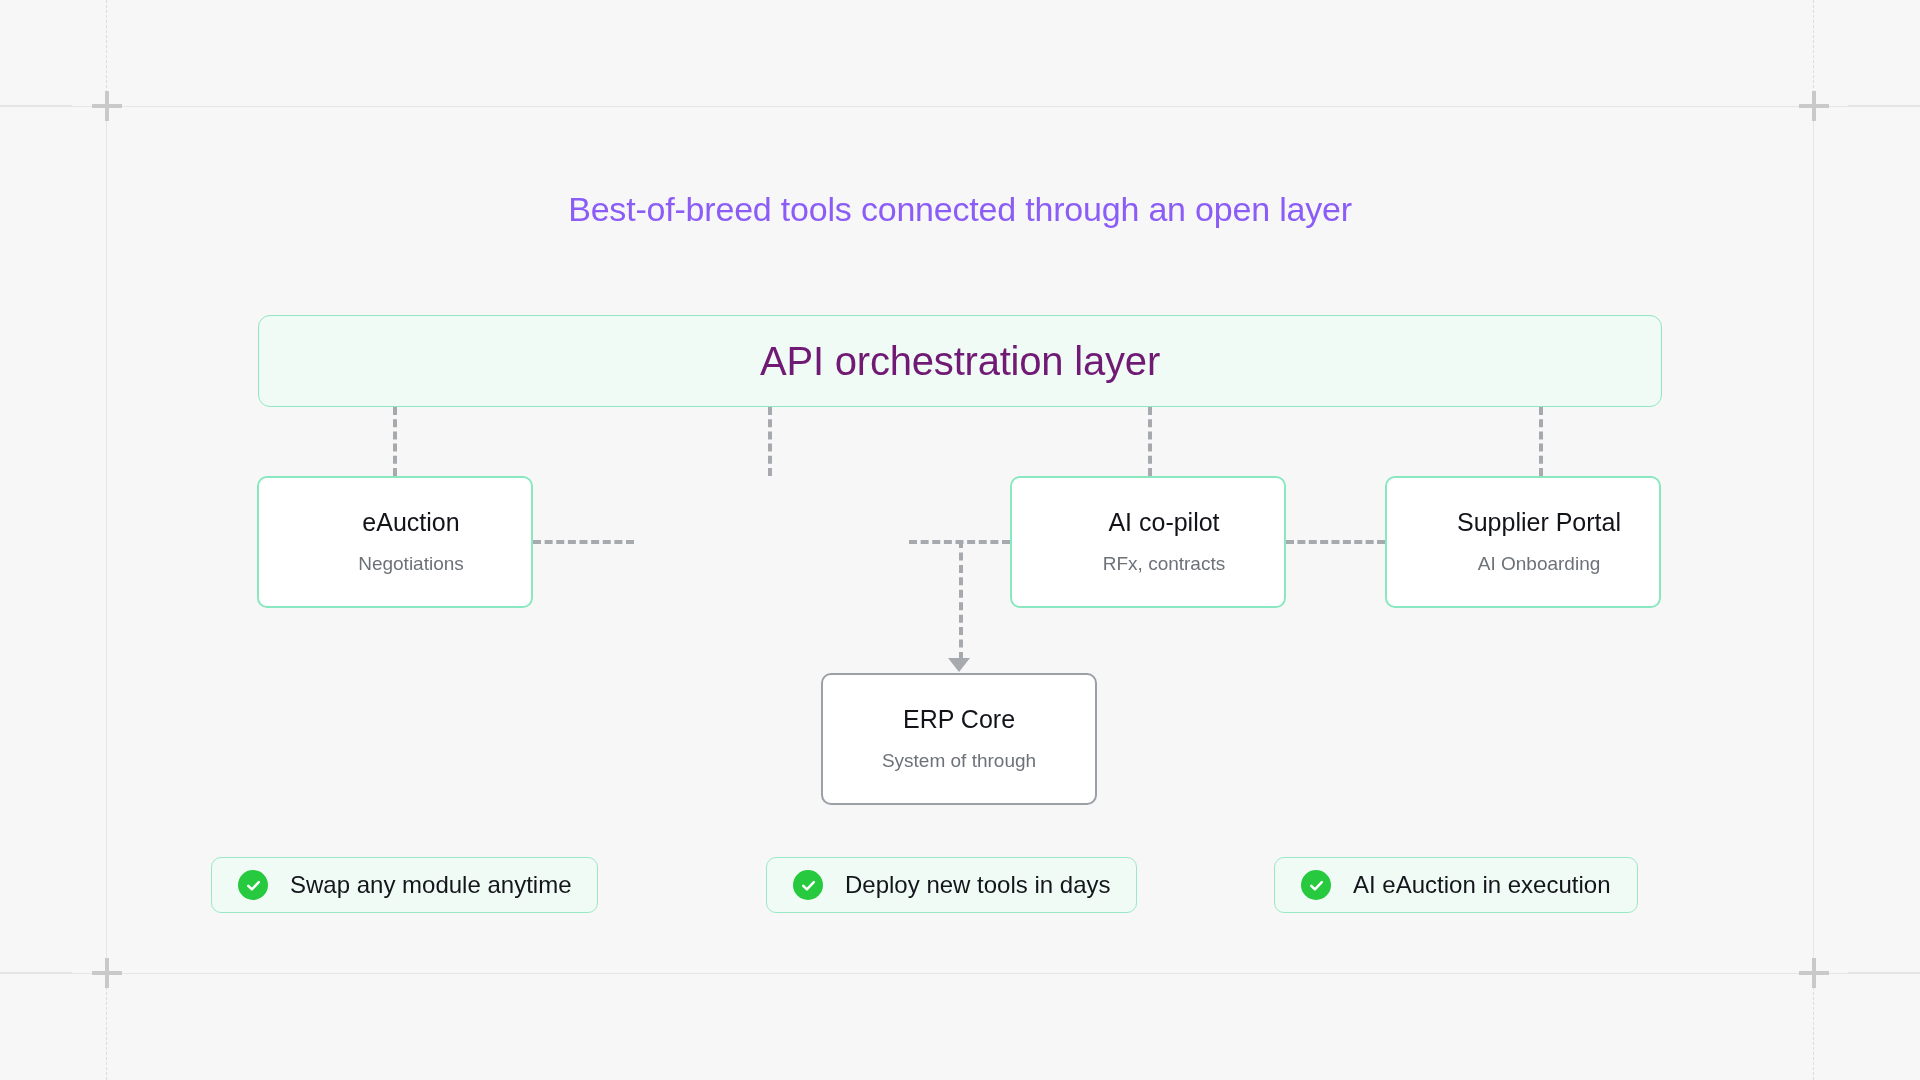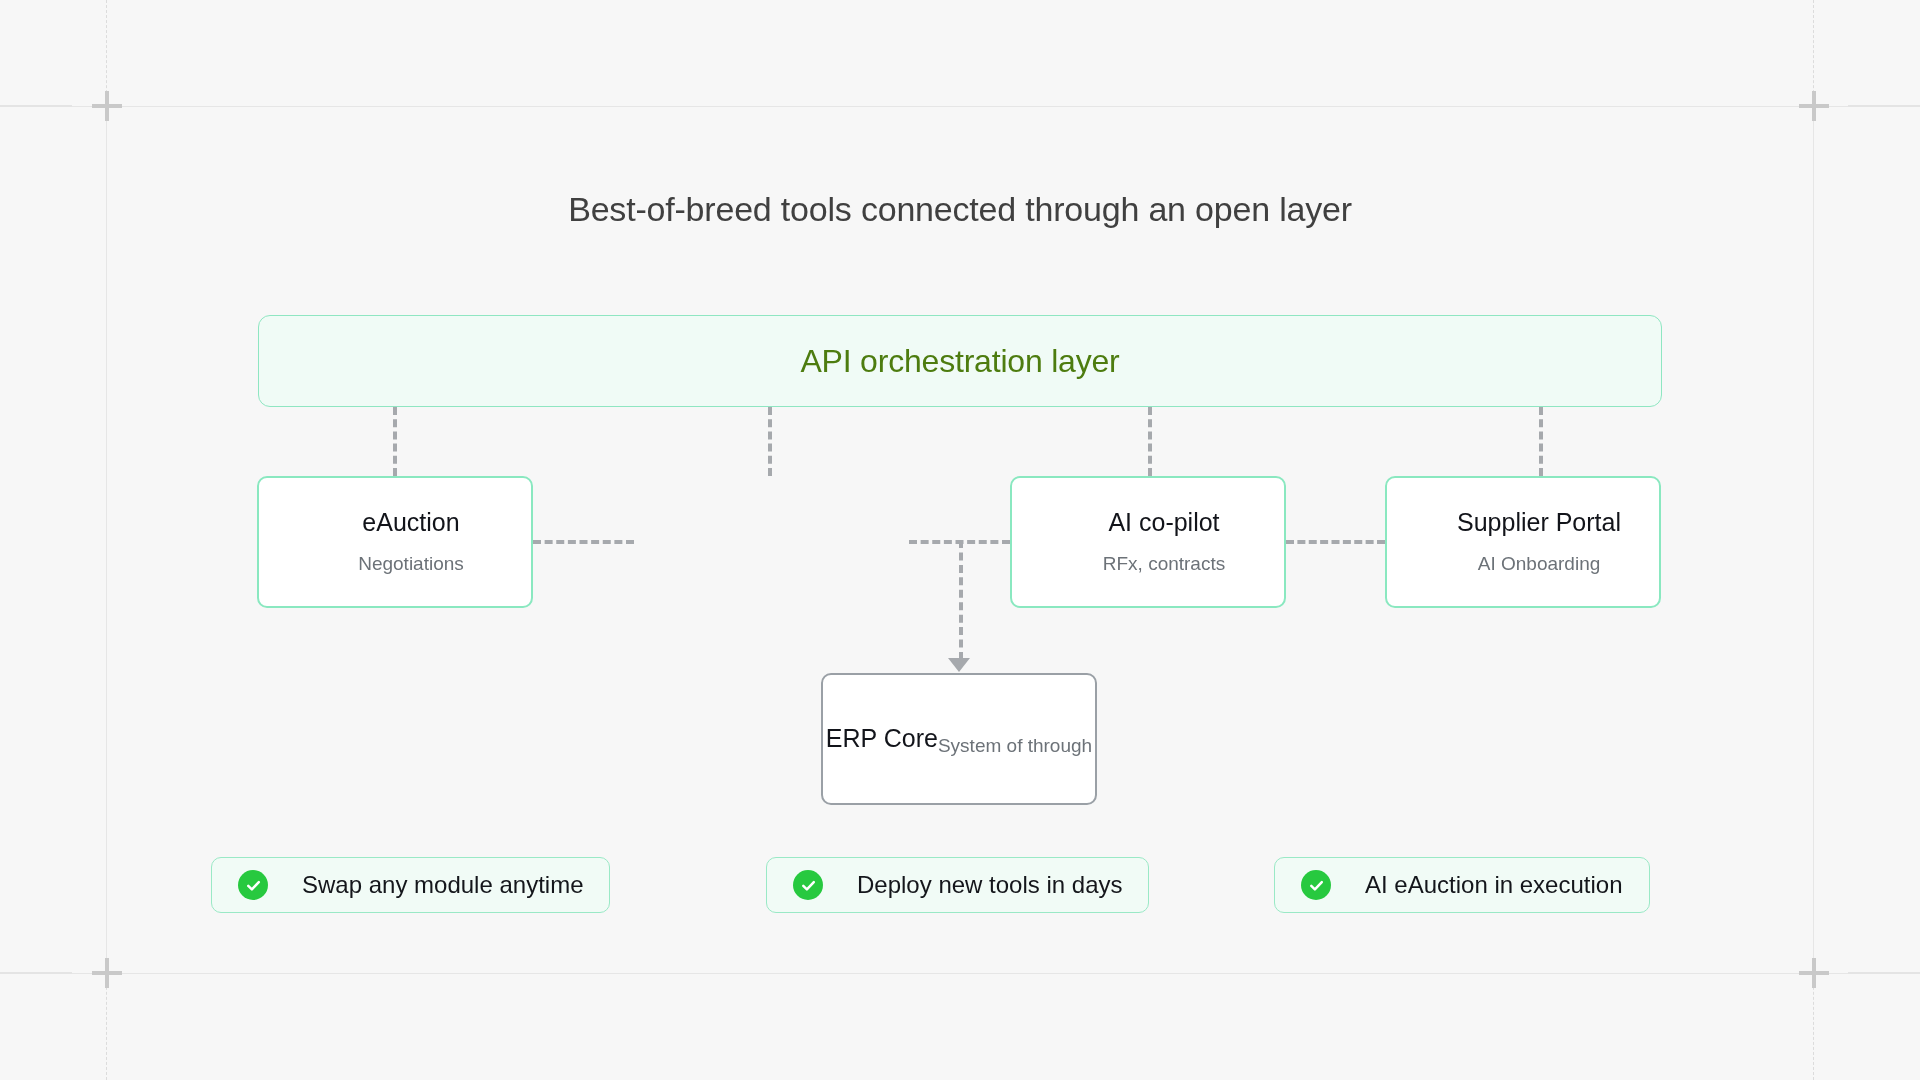--- a/index.html
+++ b/index.html
@@ -66,42 +66,42 @@
   }
 
   
   .headline {
     position: absolute;
     left: 0;
     top: 190px;
     width: 1920px;
     text-align: center;
     font-size: 34px;
-    color: #404040;
+    color: #8b5cf6;
     letter-spacing: -0.2px;
     font-weight: 400;
   }
 
   .api-layer {
     position: absolute;
     left: 258px;
     top: 315px;
     width: 1404px;
     height: 92px;
     box-sizing: border-box;
     background: #f0fbf6;
     border: 1.6px solid #8fe6c2;
     border-radius: 12px;
     display: flex;
     align-items: center;
     justify-content: center;
   }
   .api-layer-label {
-    font-size: 32px;
-    color: #4d7c0f;
+    font-size: 40px;
+    color: #701a75;
     letter-spacing: -0.2px;
   }
 
   .module-card {
     position: absolute;
     top: 476px;
     width: 276px;
     height: 132px;
     box-sizing: border-box;
     background: #ffffff;
@@ -129,21 +129,21 @@
     position: absolute;
     left: 821px;
     top: 673px;
     width: 276px;
     height: 132px;
     box-sizing: border-box;
     background: #ffffff;
     border: 2px solid #9aa0a6;
     border-radius: 10px;
     display: flex;
-    flex-direction: row;
+    flex-direction: column;
     align-items: center;
     justify-content: center;
   }
 
   
   .conn-v {
     position: absolute;
     width: 0;
     border-left: 4px dashed #a6a9ad;
   }
@@ -166,21 +166,20 @@
     position: absolute;
     top: 857px;
     height: 56px;
     box-sizing: border-box;
     background: #f1fbf6;
     border: 1.6px solid #9ae9c6;
     border-radius: 10px;
     display: flex;
     align-items: center;
     padding: 0 26px;
-    gap: 12px;
   }
   .pill-check {
     width: 30px;
     height: 30px;
     flex: 0 0 30px;
     border-radius: 50%;
     background: #27c93f;
     display: flex;
     align-items: center;
     justify-content: center;

